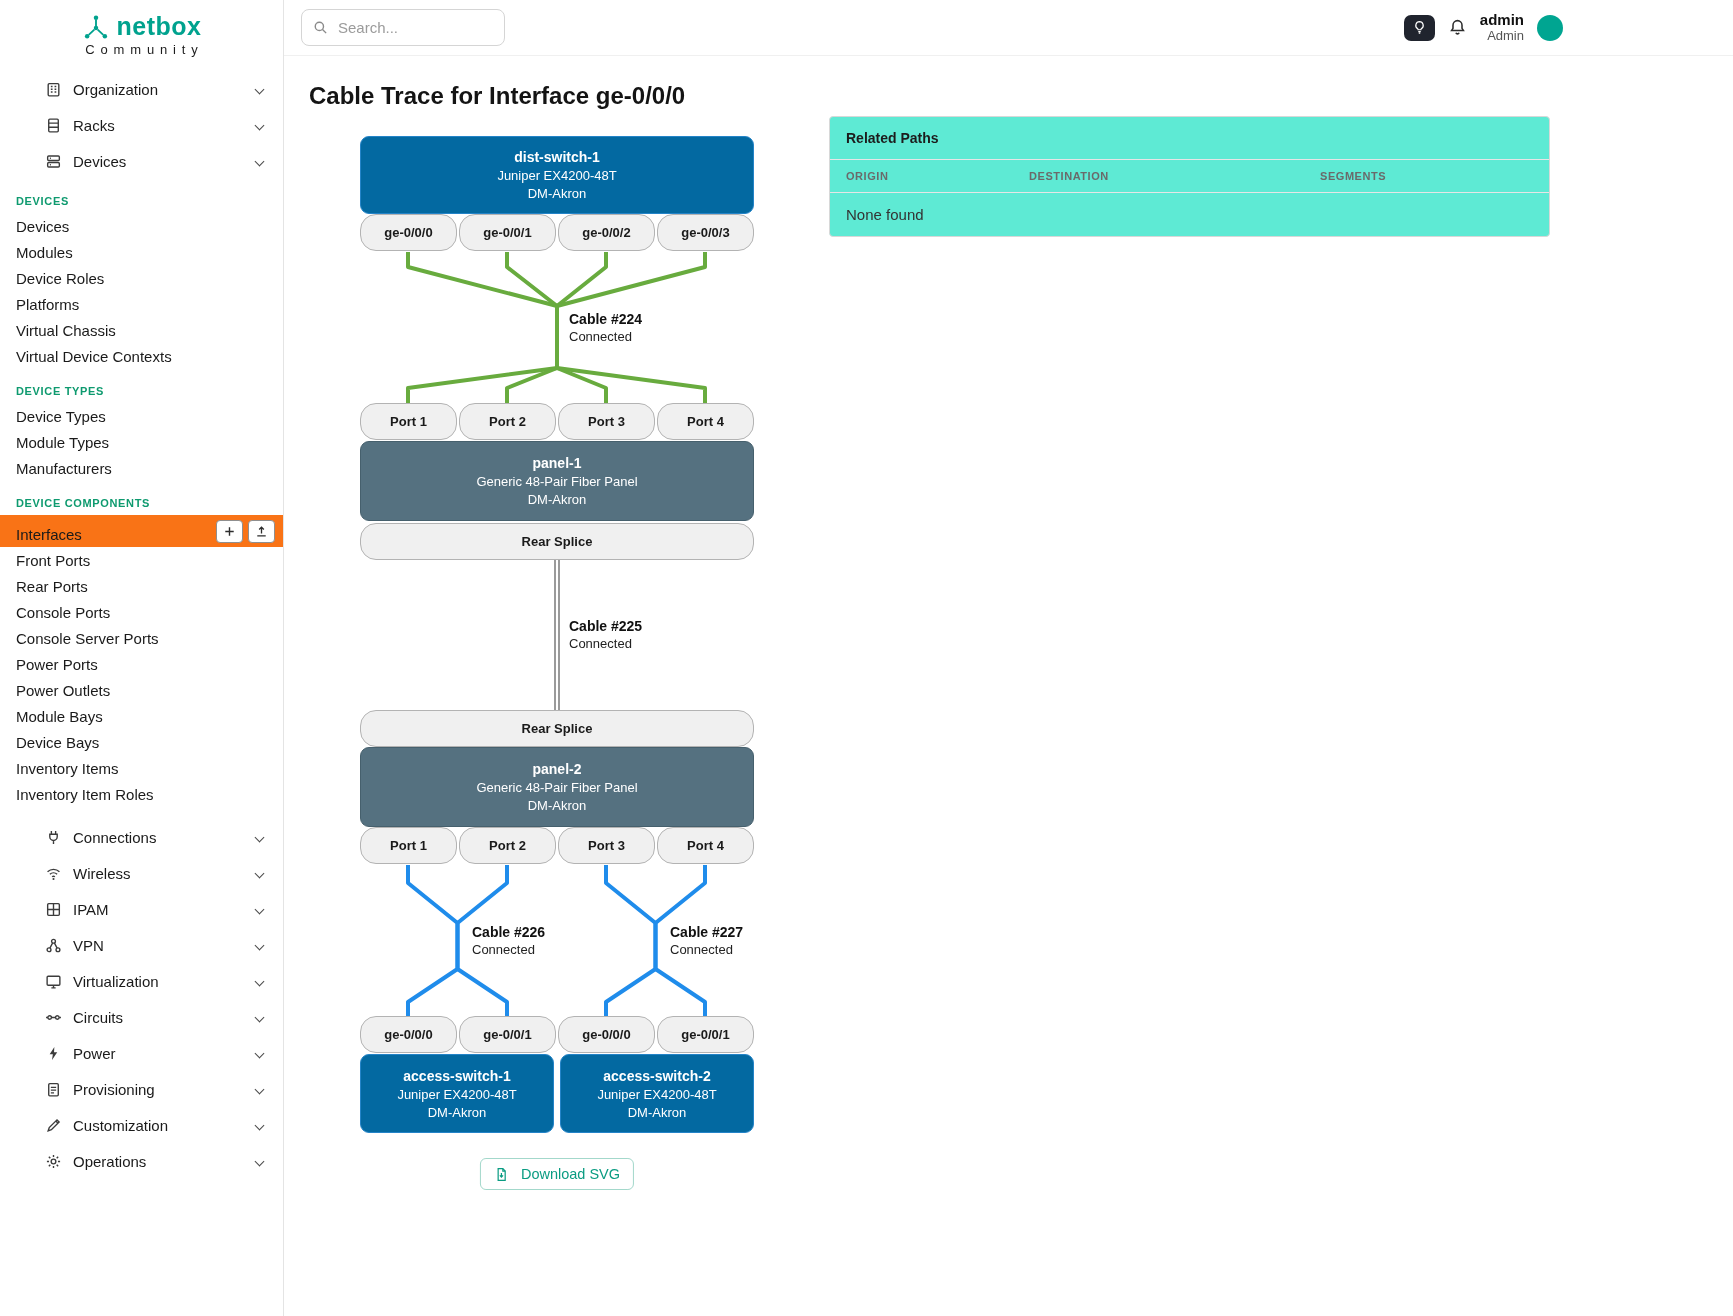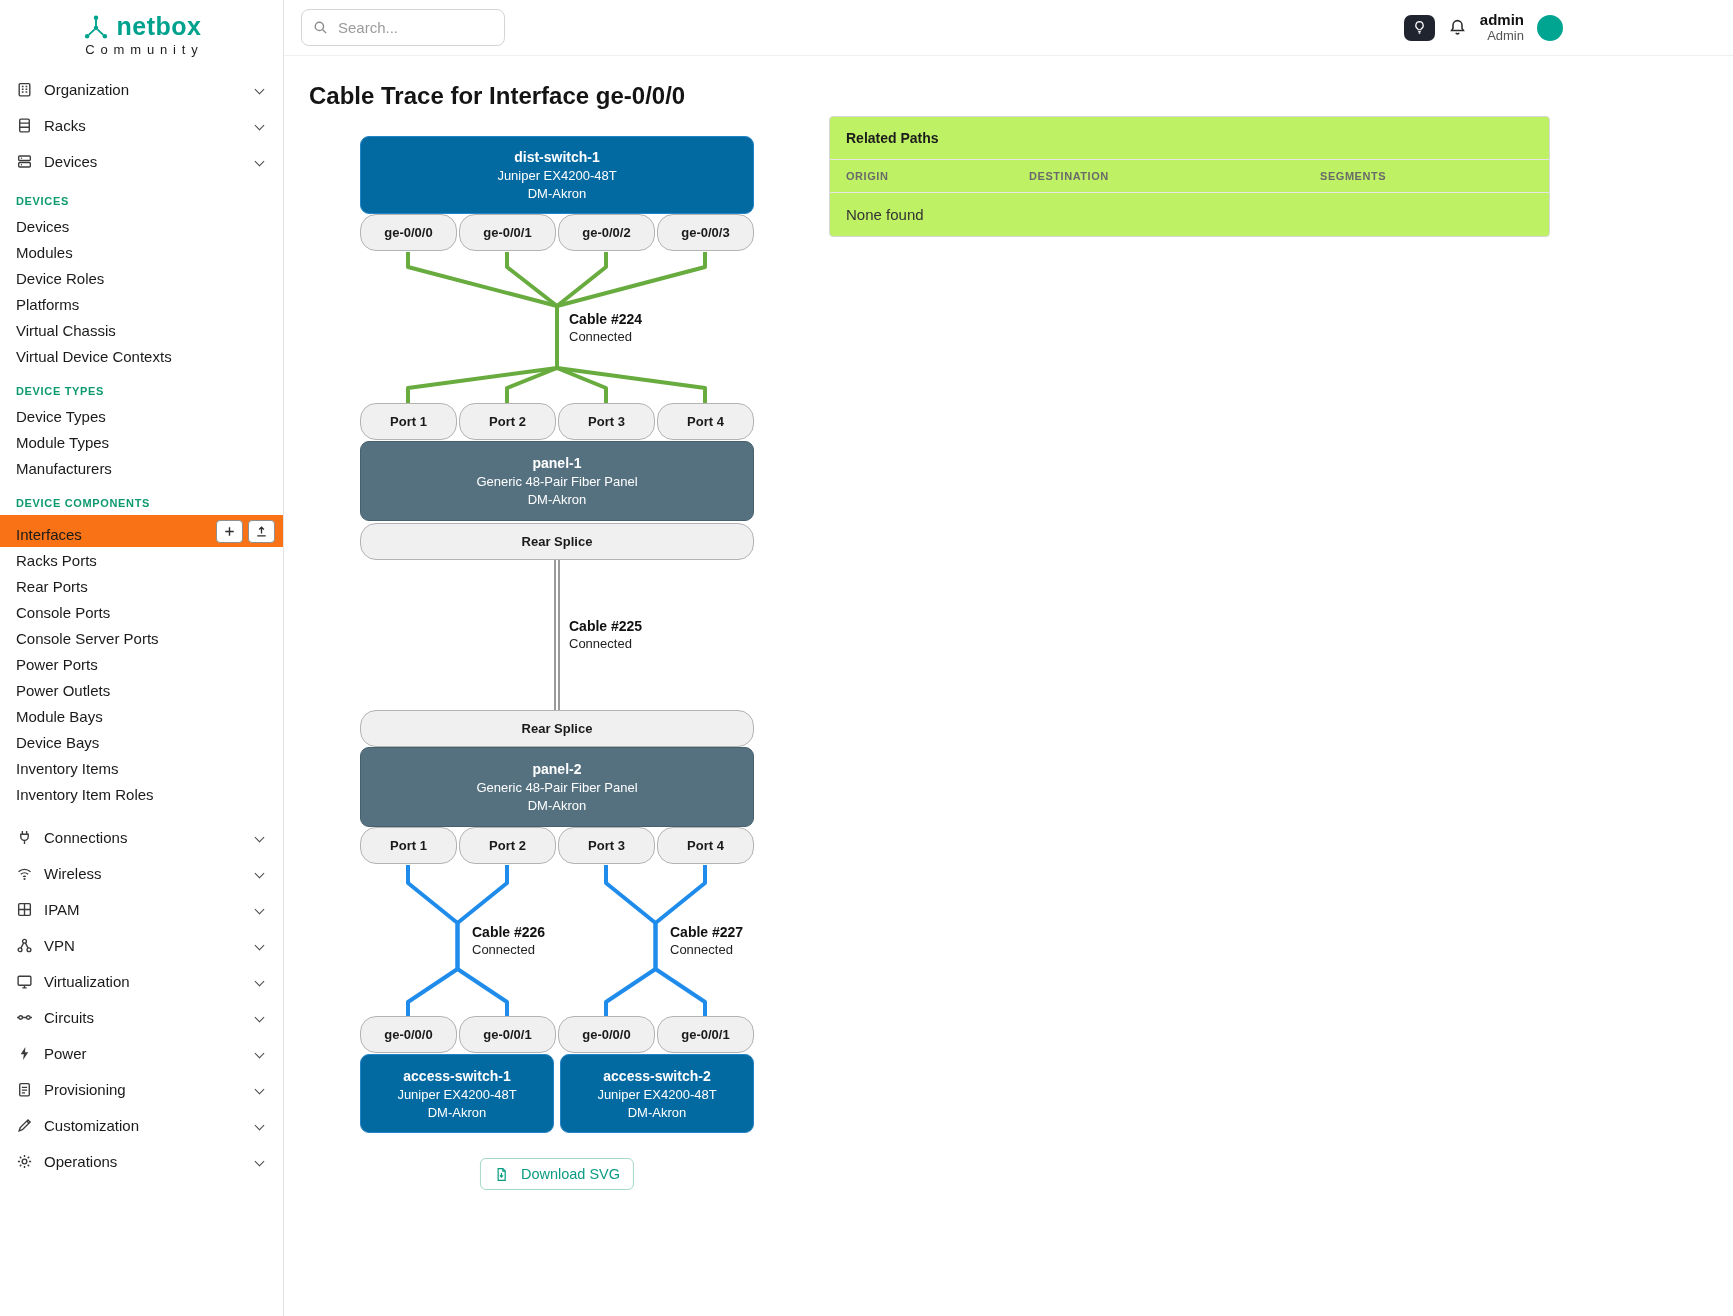--- a/index.html
+++ b/index.html
@@ -7,21 +7,21 @@
   *{box-sizing:border-box;}
   .app{display:flex;width:100%;height:100%;}
 
   
   .sidebar{width:284px;min-width:284px;height:100%;background:#fff;border-right:1px solid #e4e4e4;
     padding-top:12px;overflow:hidden;}
   .logo{display:flex;align-items:center;justify-content:center;gap:7px;cursor:pointer;text-align:center;}
   .brand{font-size:25px;font-weight:700;color:#00a28e;letter-spacing:.5px;}
   .community{text-align:center;letter-spacing:.45em;padding-left:.45em;font-size:13px;color:#1d1d1d;margin-top:1px;}
   .nav{margin-top:14px;}
-  .nav-item{display:flex;align-items:center;gap:11px;height:36px;padding:0 16px;font-size:15px;cursor:pointer;}
+  .nav-item{display:flex;align-items:center;gap:11px;height:36px;padding:0 16px;font-size:15px;cursor:pointer;margin-left:29px;}
   .chev{width:7px;height:7px;border-right:1.6px solid #4a4a4a;border-bottom:1.6px solid #4a4a4a;
     transform:rotate(45deg);margin-left:auto;margin-right:4px;}
   .sec-h{font-size:11px;font-weight:700;color:#0e9a6f;letter-spacing:.06em;margin:16px 16px 6px;}
   .item{display:flex;align-items:center;justify-content:space-between;padding:4.5px 8px 4.5px 16px;
     font-size:15px;cursor:pointer;}
   .item.active{background:#f97316;align-items:flex-end;}
   .row-actions{display:flex;}
   .mini{width:27px;height:23px;border:1px solid #8f8f8f;border-radius:4px;background:#fff;
     display:flex;align-items:center;justify-content:center;margin-left:5px;cursor:pointer;padding:0;}
   .icn{width:17px;height:17px;color:#3c3c3c;flex:none;}
@@ -66,21 +66,21 @@
   .chip.full{left:0;width:394px;}
   .clabel{position:absolute;background:#fff;padding:2px 6px;z-index:3;cursor:pointer;}
   .cl1{font-size:14px;font-weight:700;color:#111;}
   .cl2{font-size:13px;color:#222;margin-top:2px;}
   .dl-btn{position:absolute;left:197px;top:1022px;transform:translateX(-50%);display:flex;
     align-items:center;gap:12px;background:#fff;border:1px solid #a3d8cb;border-radius:6px;
     color:#0a9c82;font-size:14.5px;font-family:inherit;padding:7px 13px;cursor:pointer;z-index:2;}
   .dl-btn svg{width:15px;height:15px;color:#0a9c82;}
 
   
-  .card{position:absolute;left:545px;top:60px;width:721px;border:1px solid #d8d8d8;border-radius:4px;background:#bef264;}
+  .card{position:absolute;left:545px;top:60px;width:721px;border:1px solid #d8d8d8;border-radius:4px;background:#5eead4;}
   .card-h{padding:13px 16px;font-size:14px;font-weight:600;color:#1c1c1c;}
   .cols{display:grid;grid-template-columns:183px 291px 1fr;padding:10px 16px;
     border-top:1px solid #e6e6e6;border-bottom:1px solid #e6e6e6;}
   .col{font-size:11px;font-weight:700;color:#6a6a6a;letter-spacing:.05em;}
   .empty{padding:13px 16px;font-size:15px;color:#333;}
   .hiddefs{position:absolute;width:0;height:0;overflow:hidden;}
 </style>
 </head>
 <body>
 
@@ -284,21 +284,21 @@
               </svg>
             </button>
           <button class="mini">
               <svg class="icn-s">
                 <use href="#i-import"></use>
               </svg>
             </button>
         </span>
       </div>
       <div class="item">
-          <span>Racks Ports</span>
+          <span>Front Ports</span>
         </div>
       <div class="item">
           <span>Rear Ports</span>
         </div>
       <div class="item">
           <span>Console Ports</span>
         </div>
       <div class="item">
           <span>Console Server Ports</span>
         </div>

